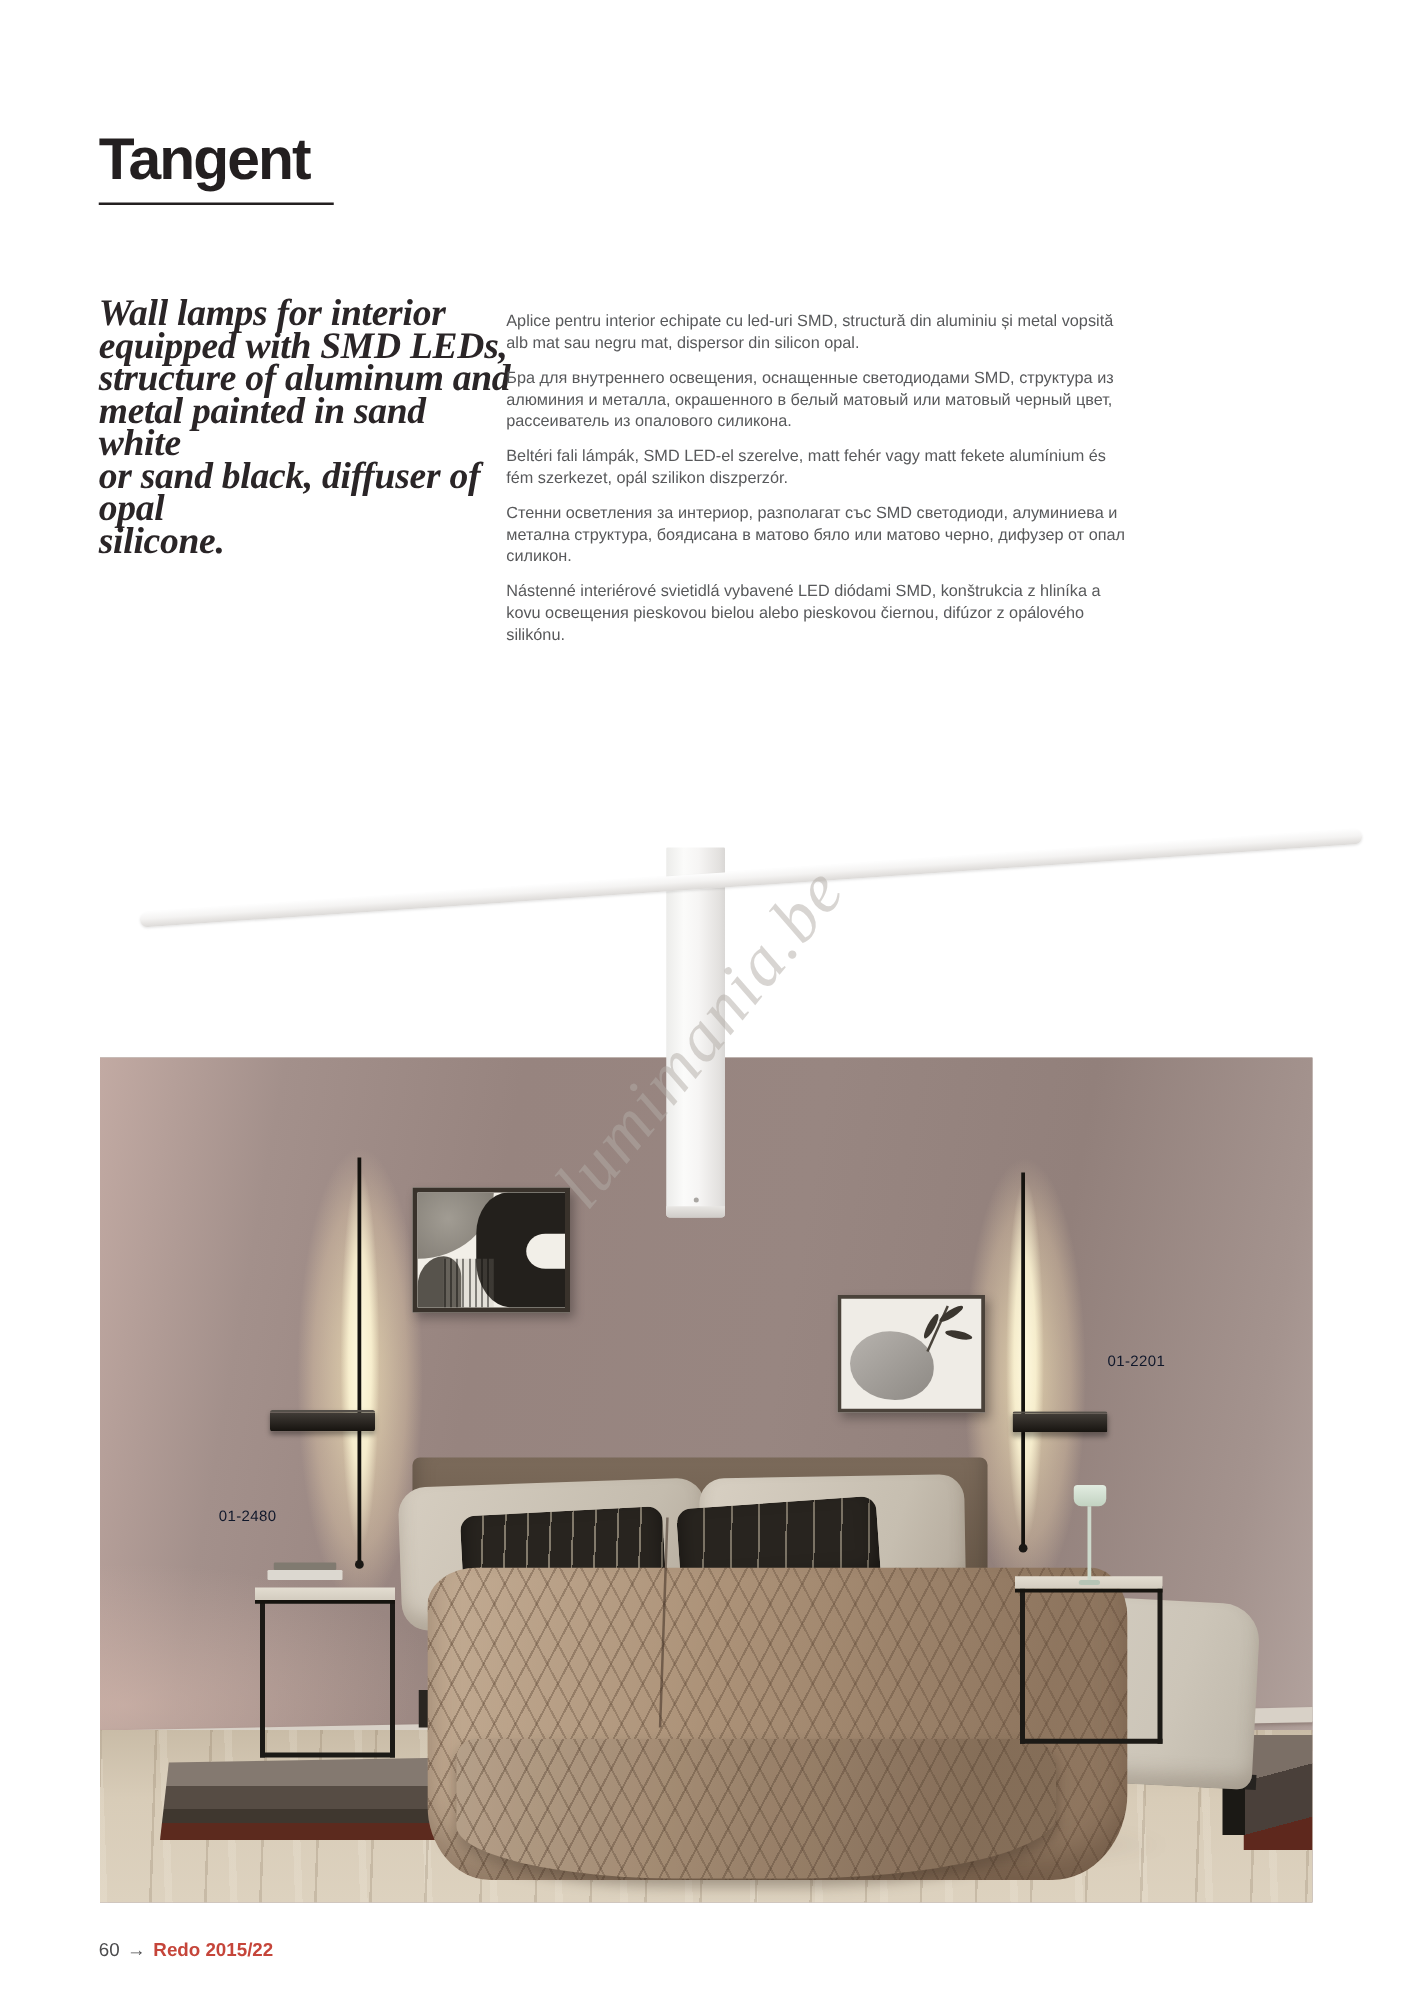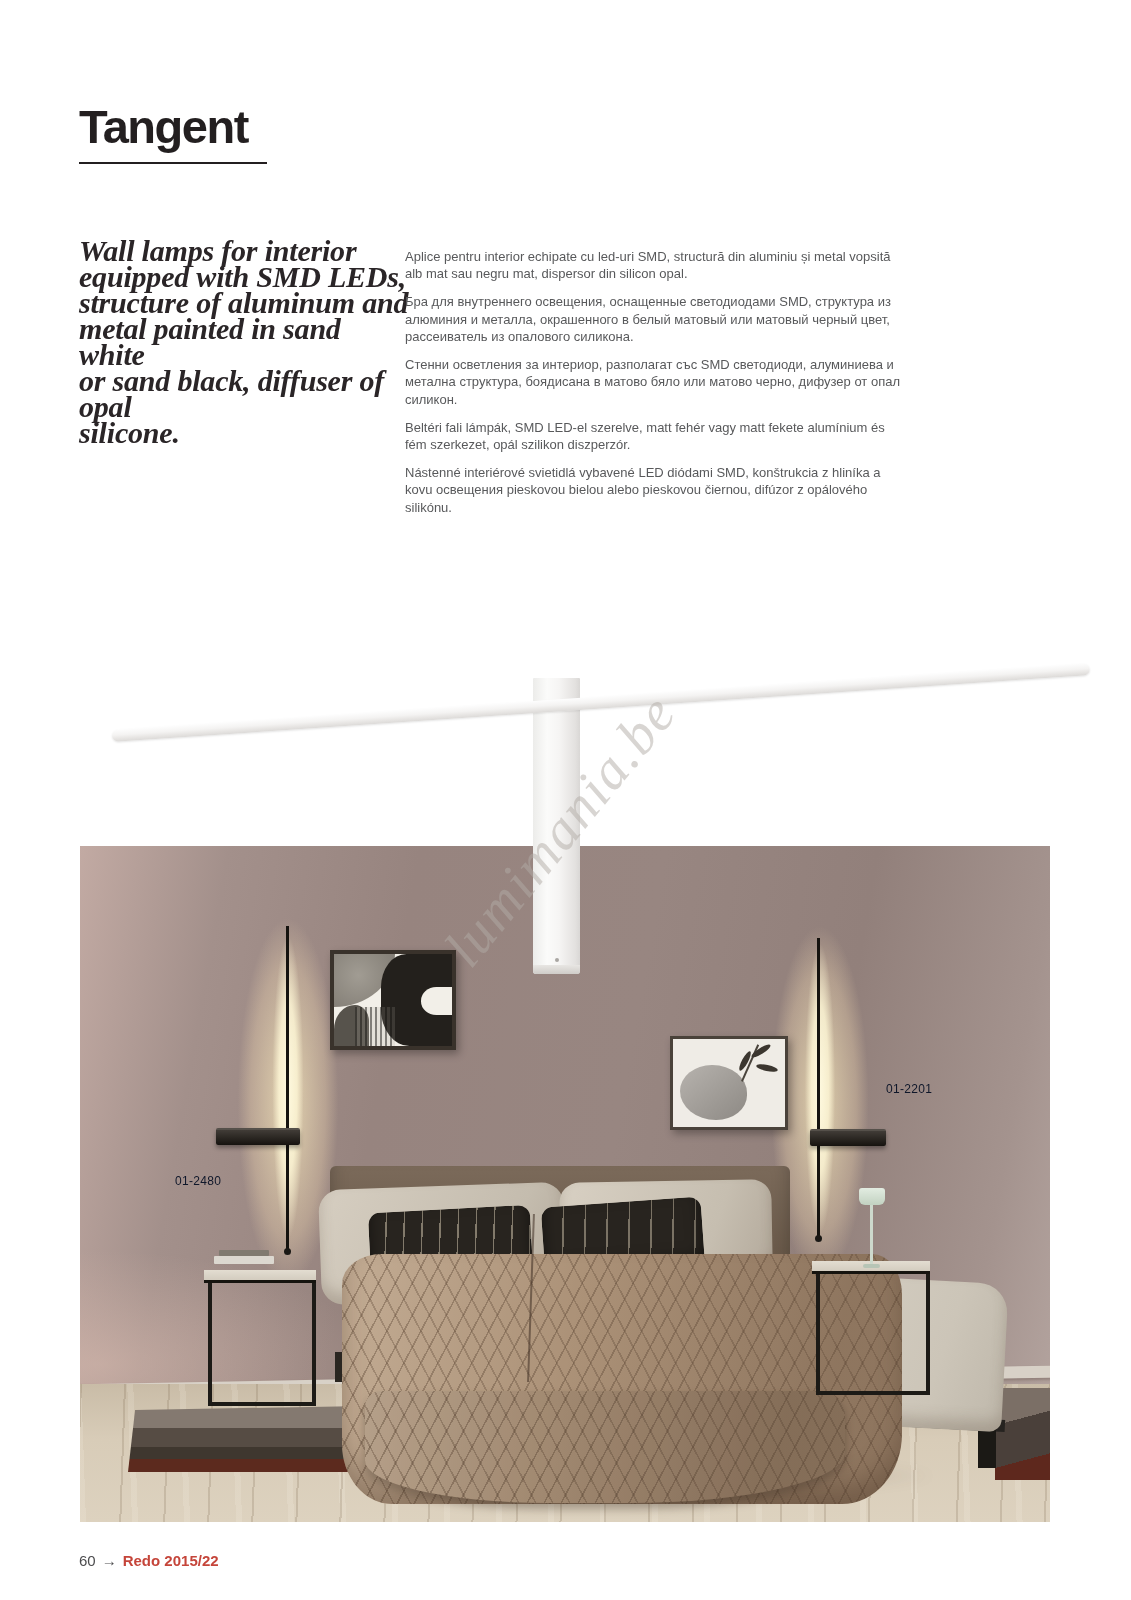--- a/index.html
+++ b/index.html
@@ -118,21 +118,21 @@
   .lamp-stem{position:absolute;left:790px;top:359px;width:3px;height:62px;background:#cdd9cc;}
   .lamp-base{position:absolute;left:783px;top:418px;width:17px;height:4px;border-radius:2px;background:#b7c5b6;}
 
   .rug-left{position:absolute;left:48px;top:560px;width:236px;height:66px;
         background:linear-gradient(to bottom,#847970 0 34%,#564c44 34% 62%,#3f372f 62% 80%,#5c2a1e 80% 100%);
         clip-path:polygon(3% 6%, 100% 0, 96% 100%, 0 100%);}
   .rug-right{position:absolute;left:915px;top:542px;width:55px;height:92px;
         background:linear-gradient(165deg,#7b6f66 0 35%,#4a403a 35% 75%,#5e281d 75% 100%);}
 
   .photo-label{position:absolute;color:#0f172a;font-size:12px;letter-spacing:.3px;z-index:5;}
-  .label-left{left:95px;top:328px;}
+  .label-left{left:95px;top:360px;}
   .label-right{left:806px;top:236px;}
 
   
   .mount{position:absolute;left:533px;top:678px;width:47px;height:296px;z-index:6;
         background:linear-gradient(to right,#ececea 0%,#fbfbfa 30%,#f6f5f4 55%,#e3e1df 90%,#d9d7d5 100%);
         border-radius:1px 1px 3px 3px;}
   .mount::after{content:'';position:absolute;left:0;right:0;bottom:0;height:9px;
         background:linear-gradient(#e8e6e3,#cfccc8);border-radius:0 0 3px 3px;}
   .mount-dot{position:absolute;left:50%;bottom:12px;width:4px;height:4px;margin-left:-2px;
         border-radius:50%;background:#a9a6a2;}
@@ -160,22 +160,22 @@
   <div class="intro">Wall lamps for interior
 equipped with SMD LEDs,
 structure of aluminum and
 metal painted in sand white
 or sand black, diffuser of opal
 silicone.</div>
 
   <div class="descs">
     <p>Aplice pentru interior echipate cu led-uri SMD, structură din aluminiu și metal vopsită alb mat sau negru mat, dispersor din silicon opal.</p>
     <p>Бра для внутреннего освещения, оснащенные светодиодами SMD, структура из алюминия и металла, окрашенного в белый матовый или матовый черный цвет, рассеиватель из опалового силикона.</p>
+    <p>Beltéri fali lámpák, SMD LED-el szerelve, matt fehér vagy matt fekete alumínium és fém szerkezet, opál szilikon diszperzór.</p>
     <p>Стенни осветления за интериор, разполагат със SMD светодиоди, алуминиева и метална структура, боядисана в матово бяло или матово черно, дифузер от опал силикон.</p>
-    <p>Beltéri fali lámpák, SMD LED-el szerelve, matt fehér vagy matt fekete alumínium és fém szerkezet, opál szilikon diszperzór.</p>
     <p>Nástenné interiérové svietidlá vybavené LED diódami SMD, konštrukcia z hliníka a kovu освещения pieskovou bielou alebo pieskovou čiernou, difúzor z opálového silikónu.</p>
   </div>
 
   <div class="photo">
     <div class="wall"></div>
 
     <div class="glow glow-left"></div>
     <div class="glow glow-right"></div>
 
     <div class="art art-left">

